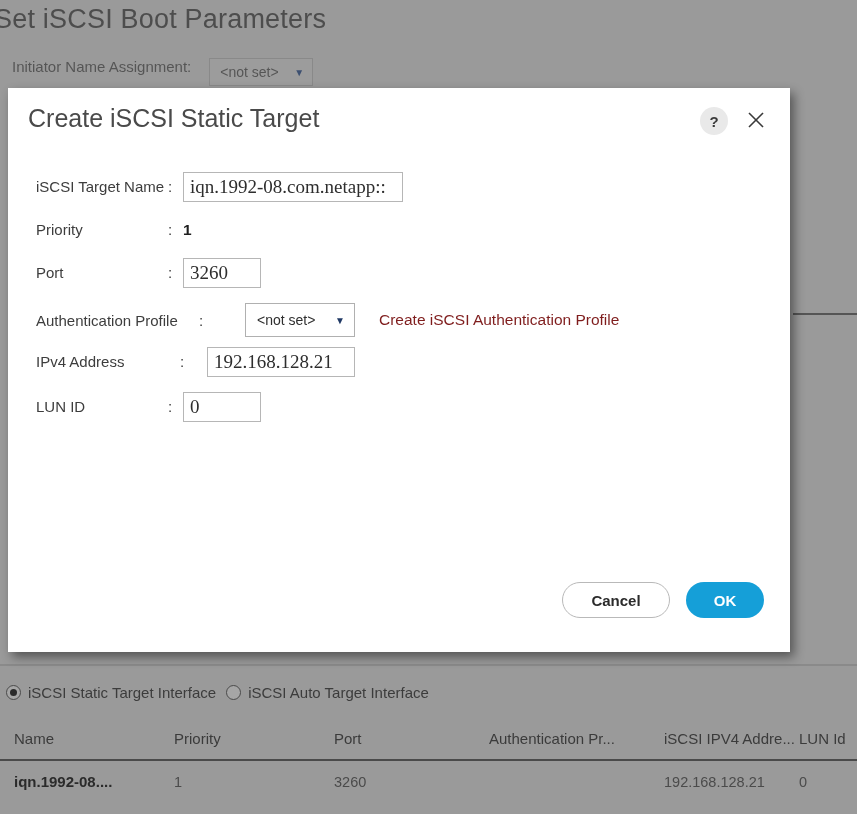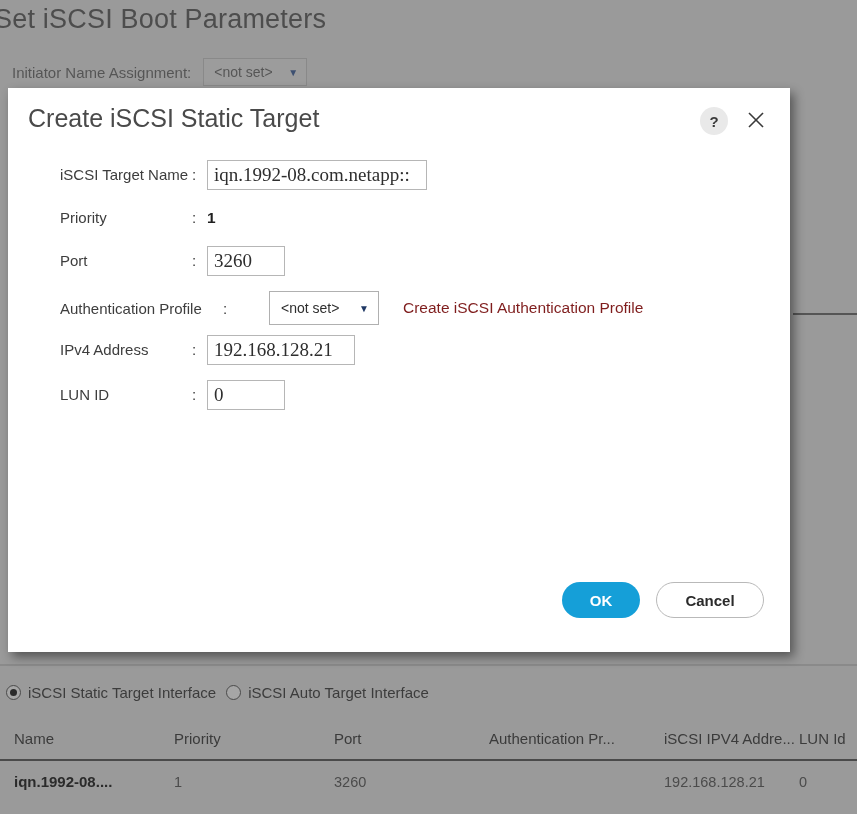--- a/index.html
+++ b/index.html
@@ -28,22 +28,22 @@
     font-size: 27px;
     color: #4d4d4d;
     white-space: nowrap;
     letter-spacing: 0.2px;
   }
   #bg-field-row {
     position: absolute;
     left: 12px;
     top: 58px;
     display: flex;
-    align-items: center;
-    gap: 12px;
+    align-items: flex-start;
+    gap: 18px;
     opacity: 0.75;
   }
   #bg-field-row .bg-label {
     font-size: 15px;
     color: #3f3f3f;
     white-space: nowrap;
   }
   .bg-select {
     border: 1px solid #848484;
     background: #9d9d9d;
@@ -203,23 +203,22 @@
     align-items: center;
     justify-content: center;
     cursor: pointer;
   }
   #close-icon svg { display: block; }
 
   
   #form-area {
     position: absolute;
     left: 0;
-    top: 56px;
+    top: 68px;
     width: 100%;
-    padding-left: 24px;
   }
   .form-row {
     display: flex;
     align-items: center;
     height: 37px;
     margin-bottom: 0;
   }
   .form-row .lbl {
     width: 160px;
     padding-left: 28px;
@@ -285,21 +284,21 @@
     color: #7f1d1d;
     font-size: 15.5px;
     cursor: pointer;
     white-space: nowrap;
   }
 
   .row-target { margin-top: 12px; }
   .row-priority { margin-top: 6px; }
   .row-port { margin-top: 6px; }
   .row-auth { margin-top: 8px; height: 42px; gap: 31px; }
-  .row-ip { margin-top: 2px; }
+  .row-ip { margin-top: 2px; gap: 12px; }
   .row-lun { margin-top: 8px; }
 
   
   #modal-footer {
     position: absolute;
     right: 26px;
     bottom: 34px;
     display: flex;
     align-items: center;
     gap: 16px;
@@ -451,17 +450,17 @@
       <span class="lbl">LUN ID</span>
       <span class="colon">:</span>
       <span class="ctl">
         <span class="txtfield w-lun">0</span>
       </span>
     </div>
 
   </div>
 
   <div id="modal-footer">
+    <div class="btn btn-secondary">Cancel</div>
     <div class="btn btn-primary">OK</div>
-    <div class="btn btn-secondary">Cancel</div>
   </div>
 
 </div>
 
 </body></html>

